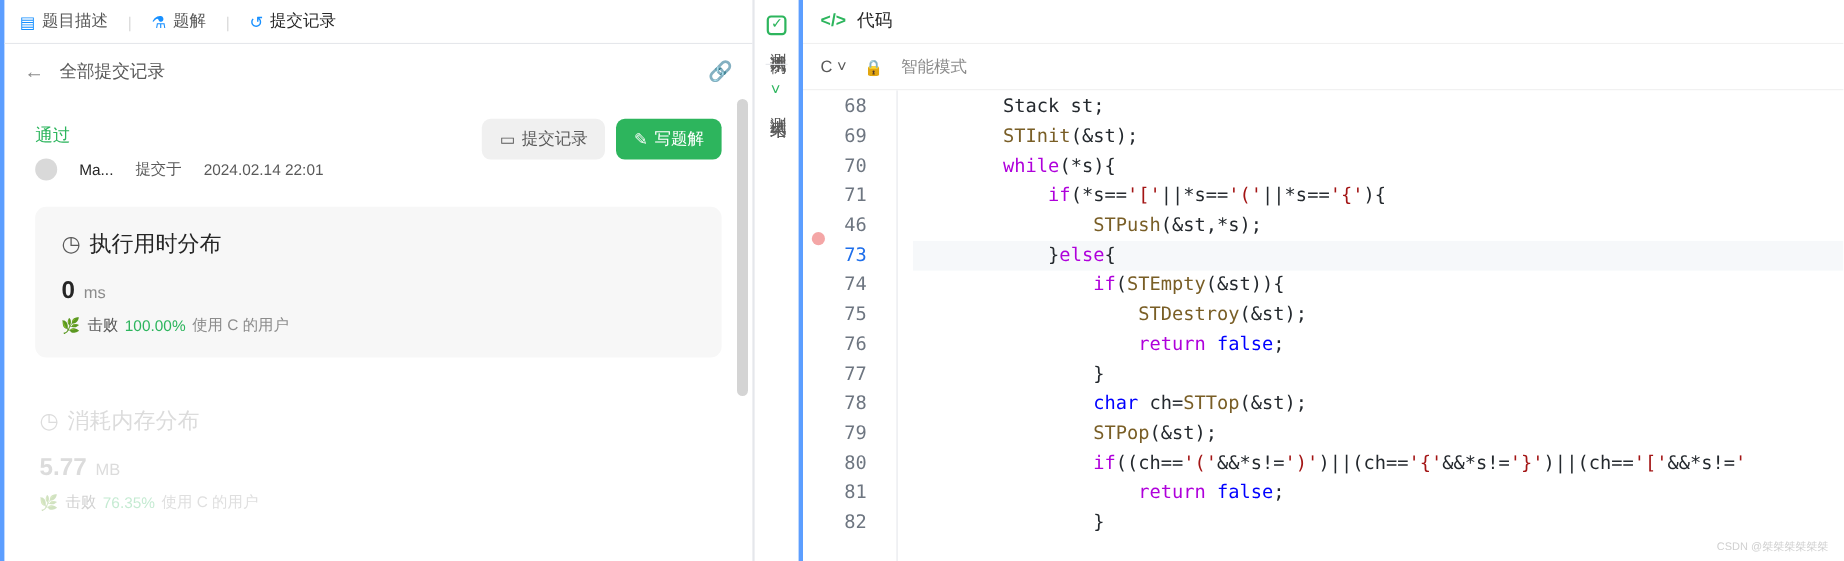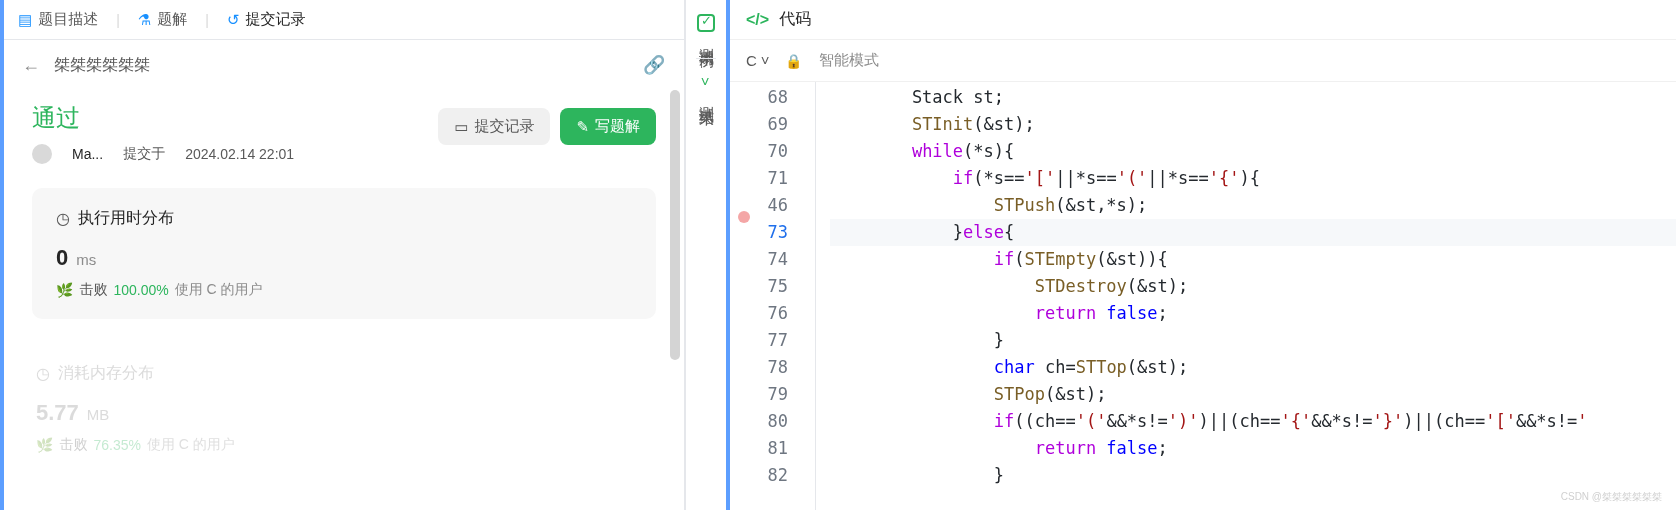--- a/index.html
+++ b/index.html
@@ -10,29 +10,29 @@
 .tab { display: flex; align-items: center; gap: 6px; color: #595959; font-size: 15px; cursor: pointer; height: 100%; }
 .tab.active { color: #262626; font-weight: 500; }
 .tab-sep { color: #d9d9d9; }
 .subheader { display: flex; align-items: center; height: 50px; padding: 0 18px; gap: 14px; }
 .back-arrow { color: #8c8c8c; font-size: 18px; cursor: pointer; }
 .subheader-title { color: #595959; font-size: 16px; flex: 1; }
 .link-icon { color: #8c8c8c; font-size: 18px; cursor: pointer; }
 .content { padding: 12px 28px; overflow-y: auto; flex: 1; }
 .status-row { display: flex; align-items: flex-start; justify-content: space-between; margin-bottom: 8px; }
 .status-left { }
-.status-text { color: #2db55d; font-size: 24px; font-weight: 500; }
+.status-text { color: #2db55d; font-size: 16px; font-weight: 500; margin-top: 11px; }
 .submitter { display: flex; align-items: center; gap: 20px; margin-top: 10px; color: #595959; font-size: 14px; }
 .avatar { width: 20px; height: 20px; border-radius: 50%; background: #d9d9d9; }
 .status-buttons { display: flex; gap: 10px; margin-top: 6px; }
 .btn { display: flex; align-items: center; gap: 6px; padding: 9px 16px; border-radius: 8px; font-size: 15px; cursor: pointer; border: none; }
 .btn-gray { background: #f0f0f0; color: #595959; }
 .btn-green { background: #2db55d; color: #fff; }
 .card { background: #f7f7f7; border-radius: 10px; padding: 20px 24px; margin-top: 24px; }
-.card-title { display: flex; align-items: center; gap: 8px; color: #262626; font-size: 16px; margin-bottom: 16px; }
+.card-title { display: flex; align-items: center; gap: 8px; color: #262626; font-size: 20px; margin-bottom: 16px; }
 .card-title.muted { color: #bfbfbf; }
 .big-num { font-size: 22px; font-weight: 600; color: #262626; }
 .big-unit { font-size: 15px; color: #8c8c8c; margin-left: 4px; }
 .big-num.muted, .big-unit.muted { color: #bfbfbf; }
 .beat-row { display: flex; align-items: center; gap: 6px; margin-top: 10px; font-size: 14px; }
 .beat-label { color: #595959; }
 .beat-pct { color: #2db55d; font-weight: 500; }
 .beat-rest { color: #8c8c8c; }
 .fire { color: #2db55d; }
 .scrollbar-fake { position: absolute; right: 4px; top: 90px; width: 10px; height: 270px; background: #d4d4d4; border-radius: 5px; }
@@ -84,21 +84,21 @@
       </div>
       <span class="tab-sep">|</span>
       <div class="tab active">
         <span style="color:#1890ff">↺</span>
         <span>提交记录</span>
       </div>
     </div>
 
     <div class="subheader">
       <span class="back-arrow">←</span>
-      <span class="subheader-title">桀桀桀桀桀桀</span>
+      <span class="subheader-title">全部提交记录</span>
       <span class="link-icon">🔗</span>
     </div>
 
     <div class="content">
       <div class="status-row">
         <div class="status-left">
           <div class="status-text">通过</div>
           <div class="submitter">
             <span class="avatar"></span>
             <span style="font-weight:500;color:#262626">Ma...</span>

